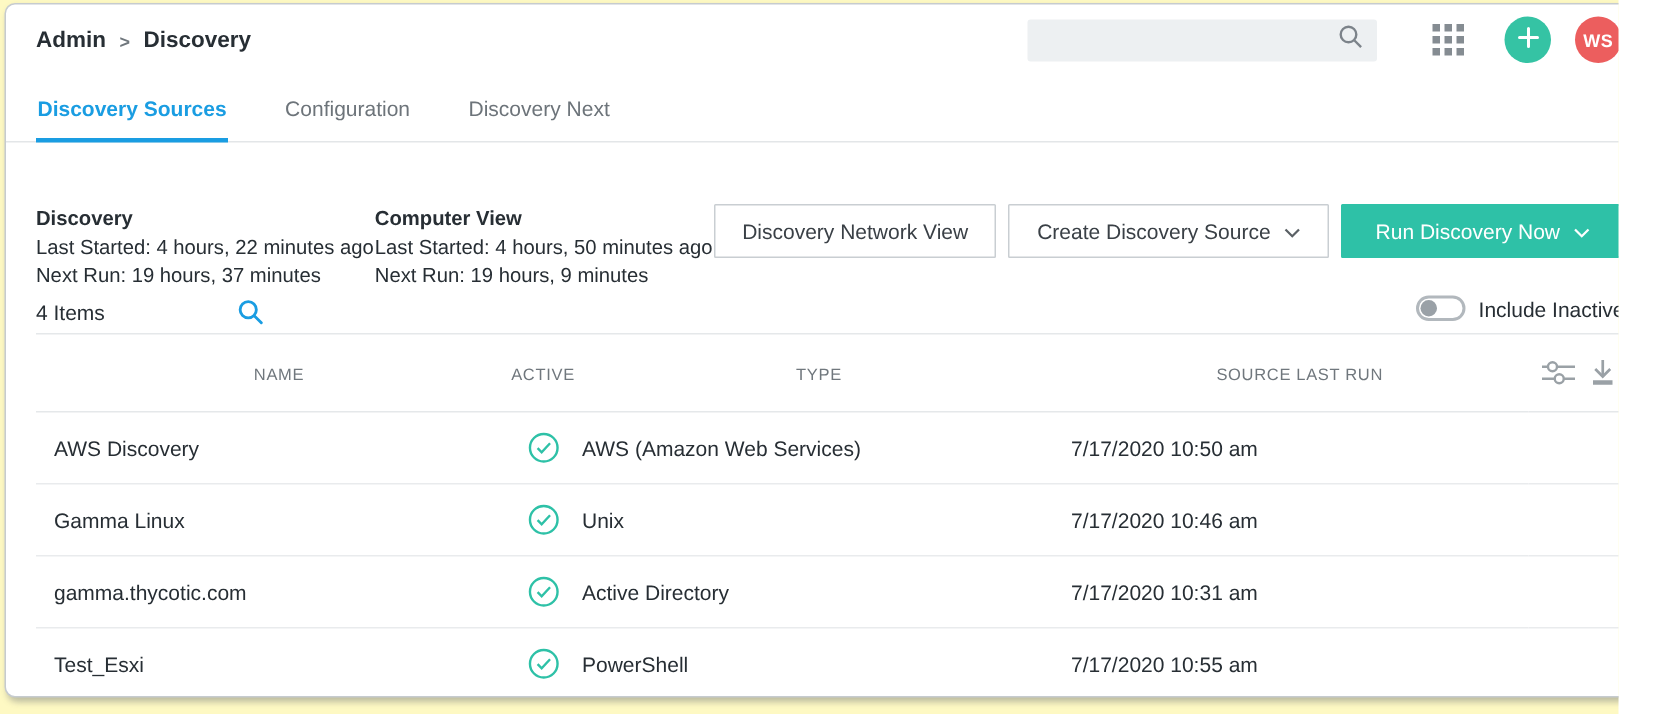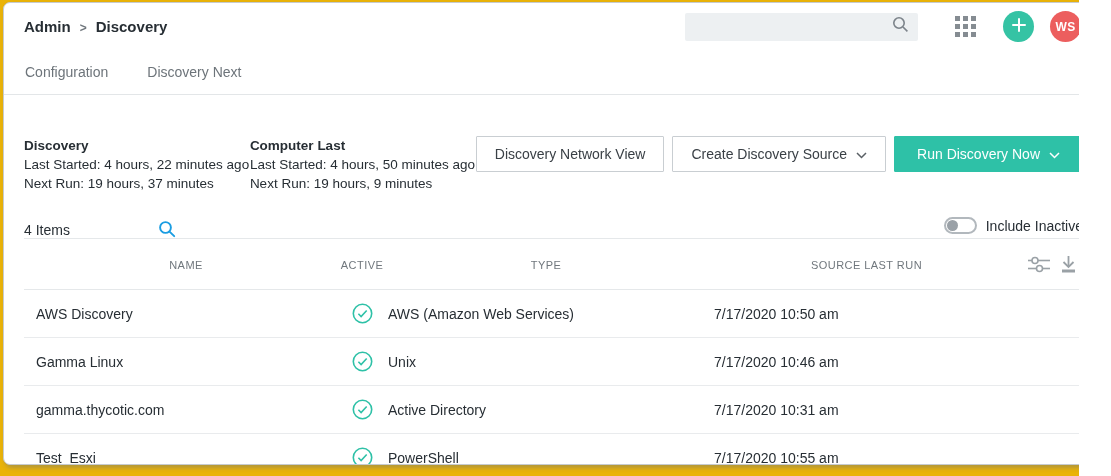--- a/index.html
+++ b/index.html
@@ -1,18 +1,18 @@
 <!DOCTYPE html>
 <html><head>
 <meta charset="utf-8">
 <style>
   * { box-sizing: border-box; margin: 0; padding: 0; }
   html, body { background: #ffffff; }
   body { font-family: "Liberation Sans", sans-serif; }
-  .stage { position: relative; width: 1079px; height: 476px; background: #eab308; overflow: hidden; }
+  .stage { position: relative; width: 1079px; height: 476px; background: #fef9c3; overflow: hidden; }
   .window {
     position: absolute; left: 3px; top: 2px; width: 1101px; height: 463px;
     background: #fff; border: 1px solid #c6cbcf; border-radius: 7px;
     box-shadow: 2px 3px 4px rgba(110,115,120,.45);
     overflow: hidden;
   }
 
   
   .topbar { height: 47px; display: flex; align-items: center; padding: 0 22px 0 20px; }
   .breadcrumb { display: flex; align-items: center; gap: 9px; font-size: 15px; font-weight: bold; color: #272e34; }
@@ -38,21 +38,21 @@
   .summary-block { width: 242px; font-size: 13.5px; color: #272e34; line-height: 19px; }
   .summary-title { font-weight: bold; }
   .actions { margin-left: auto; display: flex; gap: 8px; }
   .btn { height: 36px; border: 1px solid #c9ced2; background: #fff; color: #3a4046; font-size: 14px;
          padding: 16px 18px; display: inline-flex; align-items: center; gap: 9px; border-radius: 1px;
          font-family: inherit; cursor: pointer; white-space: nowrap; }
   .btn.primary { background: #2ec1a7; border-color: #2ec1a7; color: #fff; padding: 0 22px; }
   .chev { display: inline-block; }
 
   
-  .items-row { display: flex; align-items: flex-end; margin-top: 16px; height: 30px; border-bottom: 1px solid #e5e8ea; }
+  .items-row { display: flex; align-items: center; height: 30px; border-bottom: 1px solid #e5e8ea; }
   .items-count { font-size: 14px; color: #272e34; }
   .items-search { margin-left: 88px; cursor: pointer; display: flex; align-items: center; }
   .toggle-wrap { margin-left: auto; display: flex; align-items: center; gap: 9px; cursor: pointer; padding-bottom: 4px; }
   .toggle { width: 33px; height: 17px; border: 2px solid #b2b8bd; border-radius: 10px; position: relative; background: #fff; }
   .toggle .knob { position: absolute; left: 1px; top: 1px; width: 11px; height: 11px; border-radius: 50%; background: #9aa1a7; }
   .toggle-label { font-size: 14px; color: #272e34; }
 
   
   table { width: 100%; border-collapse: collapse; font-size: 14px; color: #272e34; table-layout: fixed; }
   col.c-name { width: 312px; } col.c-active { width: 52px; } col.c-type { width: 316px; } col.c-icons { width: 64px; }
@@ -111,34 +111,35 @@
               </svg>
           </span>
         </button>
         <div class="circle-btn avatar">
           <span>WS</span>
         </div>
       </div>
     </div>
 
     <div class="tabs">
+      <div class="tab active">Discovery Sources</div>
       <div class="tab">Configuration</div>
       <div class="tab">Discovery Next</div>
     </div>
 
     <div class="content">
 
       <div class="summary-row">
         <div class="summary-block">
           <div class="summary-title">Discovery</div>
           <div>Last Started: 4 hours, 22 minutes ago</div>
           <div>Next Run: 19 hours, 37 minutes</div>
         </div>
         <div class="summary-block">
-          <div class="summary-title">Computer Last</div>
+          <div class="summary-title">Computer View</div>
           <div>Last Started: 4 hours, 50 minutes ago</div>
           <div>Next Run: 19 hours, 9 minutes</div>
         </div>
         <div class="actions">
           <button class="btn">
             <span>Discovery Network View</span>
           </button>
           <button class="btn">
             <span>Create Discovery Source</span>
             <span class="chev">

